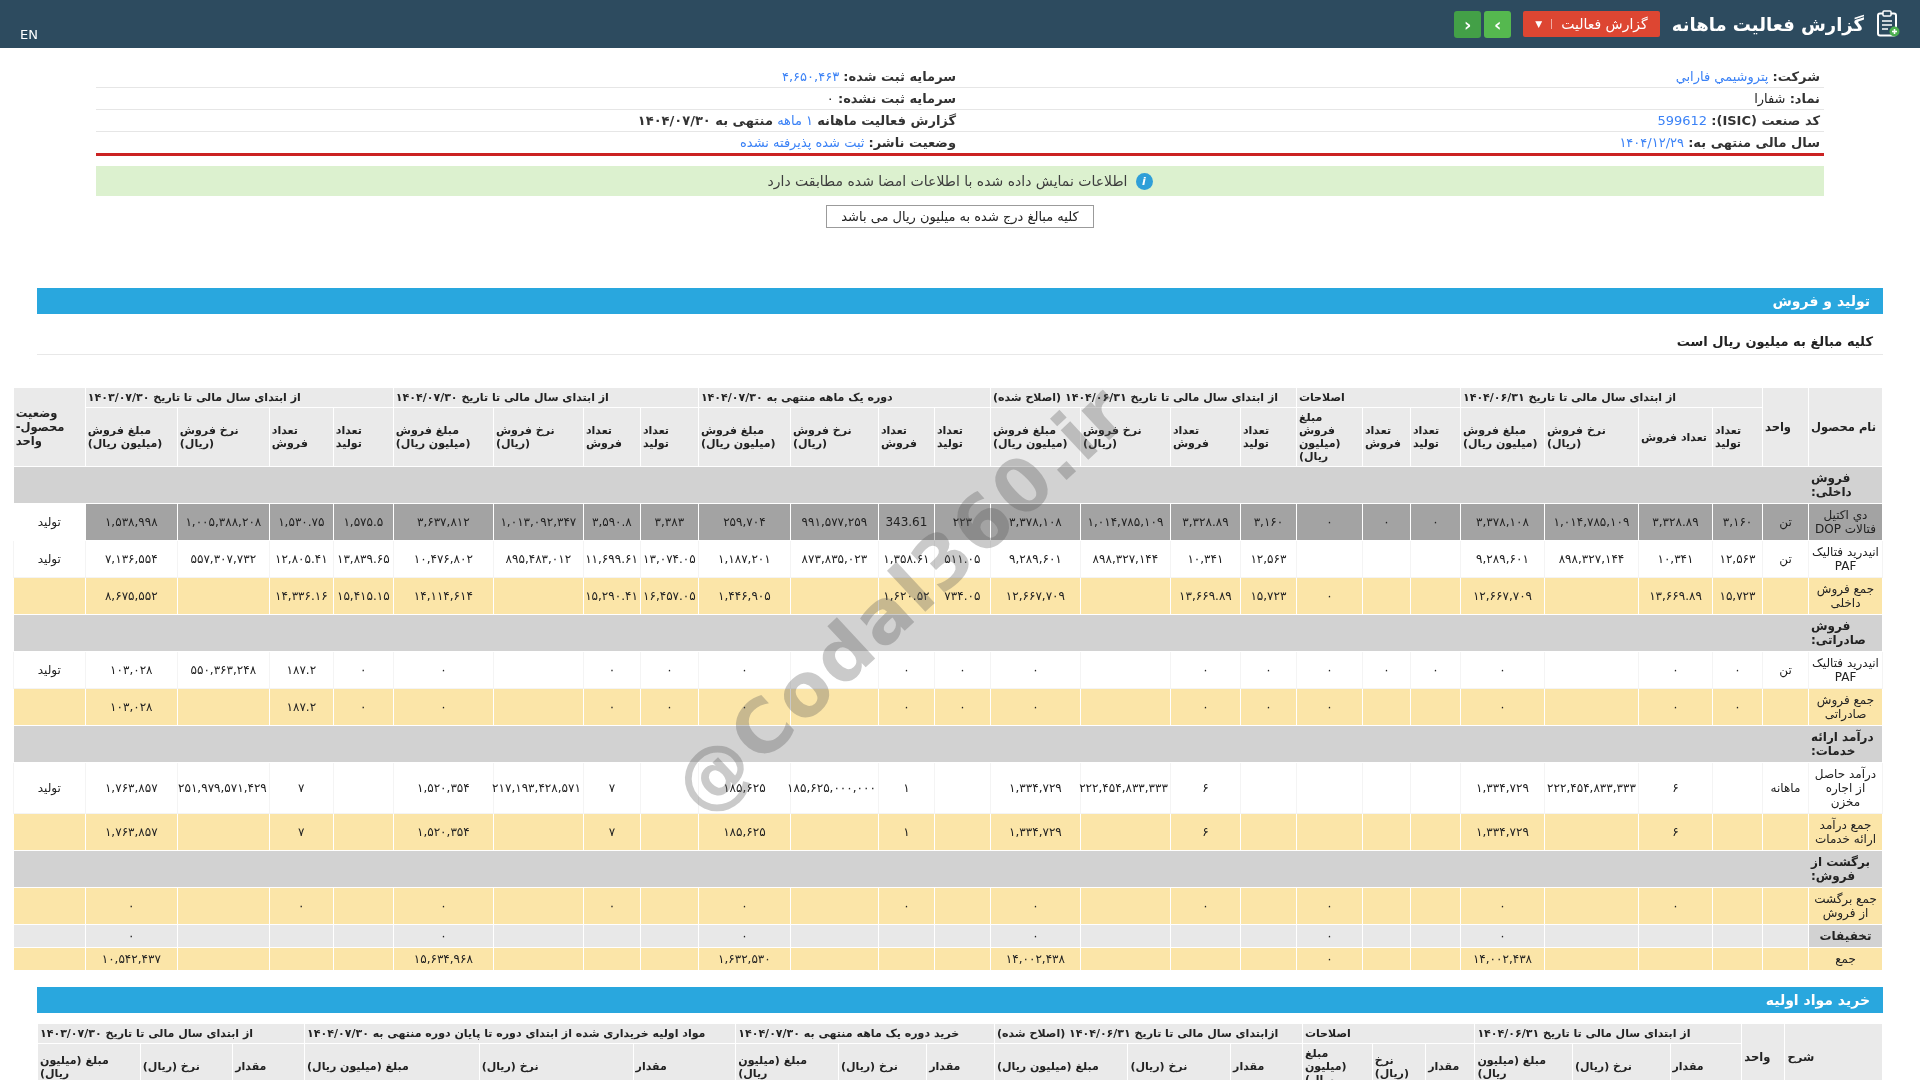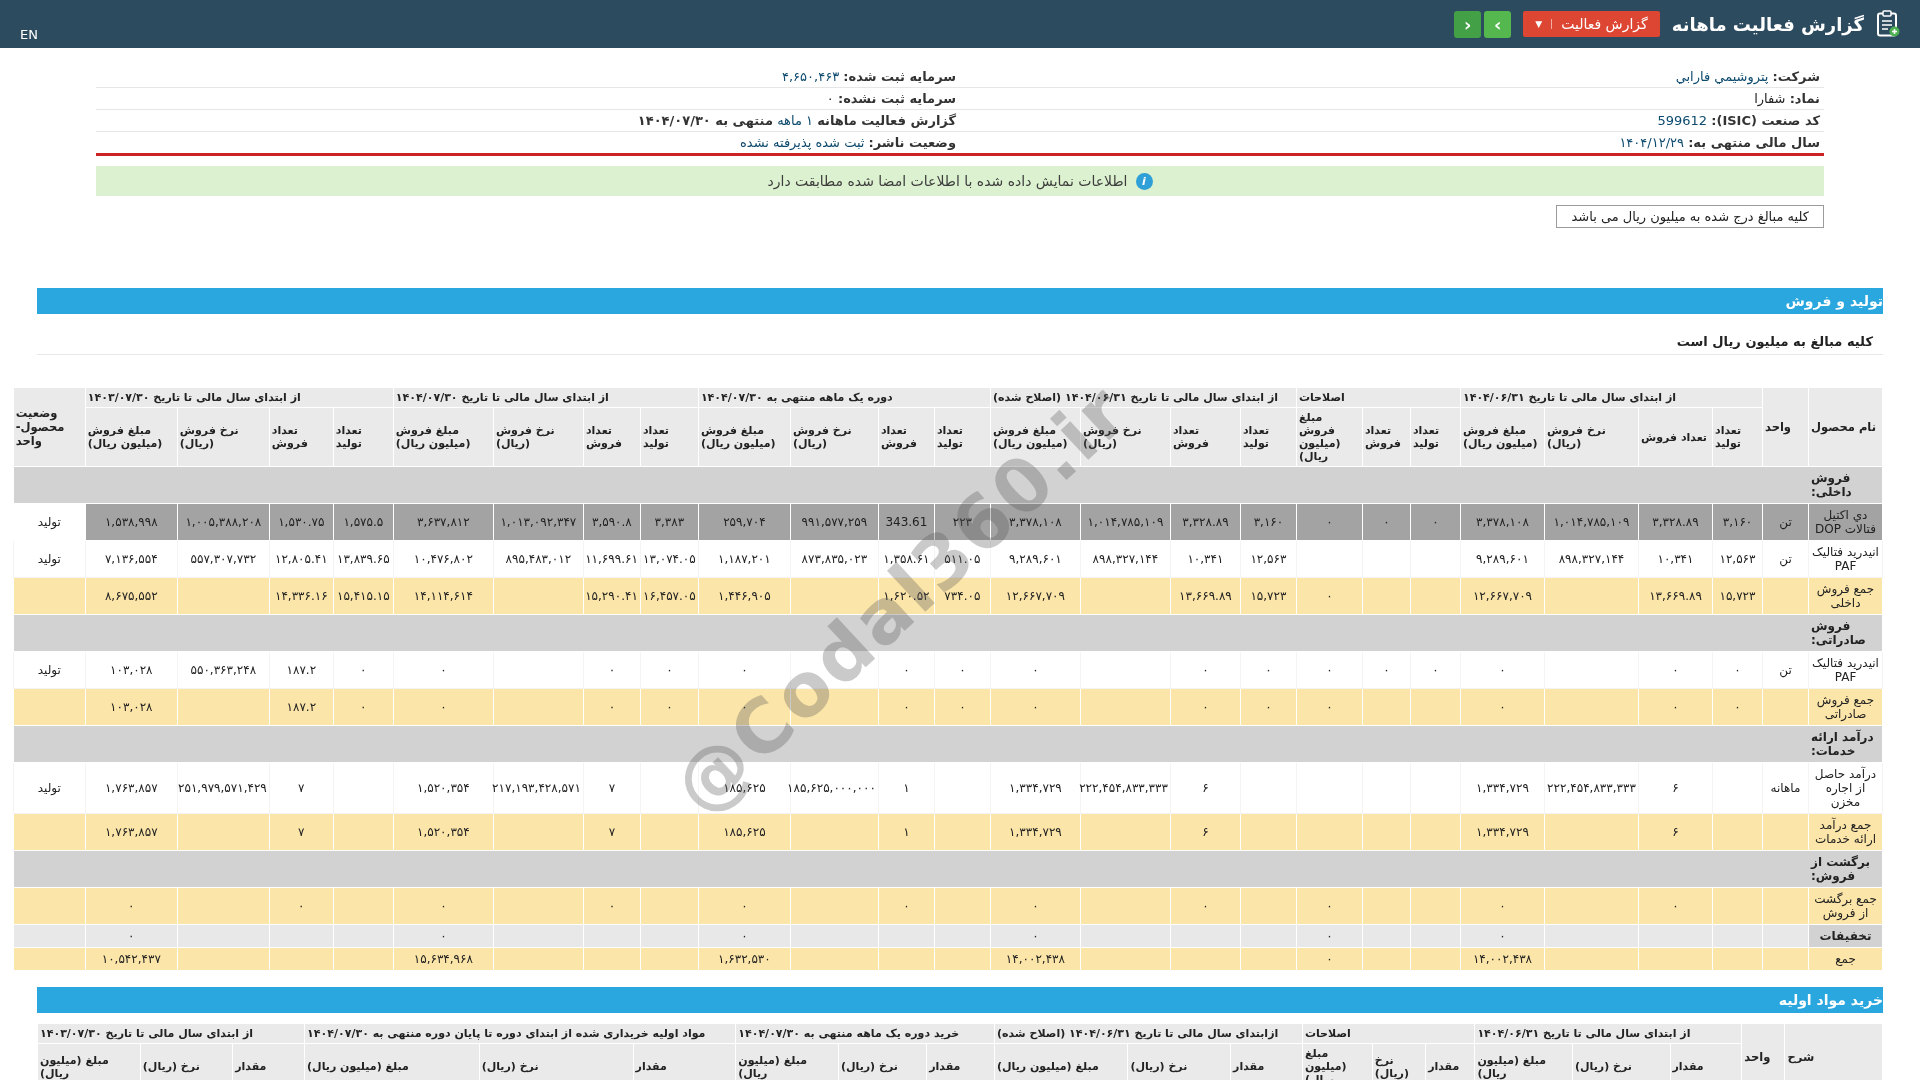--- a/index.html
+++ b/index.html
@@ -33,39 +33,39 @@
   .nav-next { background:#55b84f; }
   .nav-prev { background:#43a047; }
   .en-label { color:#fff; font-size:13px; cursor:pointer;margin-top:20px; }
 
   
   .info-wrap { margin:18px 96px 0; }
   .company-info { width:100%; border-collapse:collapse; border-bottom:3px solid #cb2222; }
   .company-info td { width:50%; padding:3px 4px; font-size:13px; border-bottom:1px solid #e6e6e6; }
   .ci-label { font-weight:bold; color:#333; }
   .ci-value { color:#222; }
-  .ci-value.orange { color:#0c4a6e; }
+  .ci-value.orange { color:#3b82f6; }
 
   
   .signed-banner {
     margin:10px 96px 0; background:#dcf1cf; height:30px; display:flex;
     align-items:center; justify-content:center; gap:8px; font-size:14px; color:#3d3d3d;
   }
   .info-icon {
     width:17px; height:17px; border-radius:50%; background:#2f9fd8; color:#fff;
     font-size:11px; font-weight:bold; font-style:italic; display:flex;
     align-items:center; justify-content:center; flex:0 0 auto;
   }
 
   
-  .note-wrap { margin:9px 96px 16px; text-align:right; }
+  .note-wrap { margin:9px 96px 16px; text-align:center; }
   .note-box { display:inline-block; border:1px solid #9b9b9b; padding:3px 14px; font-size:13px; color:#222; background:#fff; }
 
   
-  .section-bar { margin:10px 37px; background:#29a7de; color:#fff; font-weight:bold; font-size:14px; padding:5px 0; }
+  .section-bar { margin:10px 37px; background:#29a7de; color:#fff; font-weight:bold; font-size:14px; padding:5px 13px; }
   .first-bar { margin-top:60px; }
   .second-bar { margin-top:16px; }
   .subtitle-row { margin:15px 37px; padding:5px 10px; font-weight:bold; font-size:13px; color:#222; border-bottom:1px solid #e8e8e8; }
 
   
   .table-wrap { margin:32px 37px 0; }
   .table-wrap.tight { margin-top:0; }
   table.data { width:100%; border-collapse:collapse; table-layout:fixed; color:#222; }
   table.data th {
     background:#eaeaea; border:1px solid #fff; font-weight:bold; color:#222;

